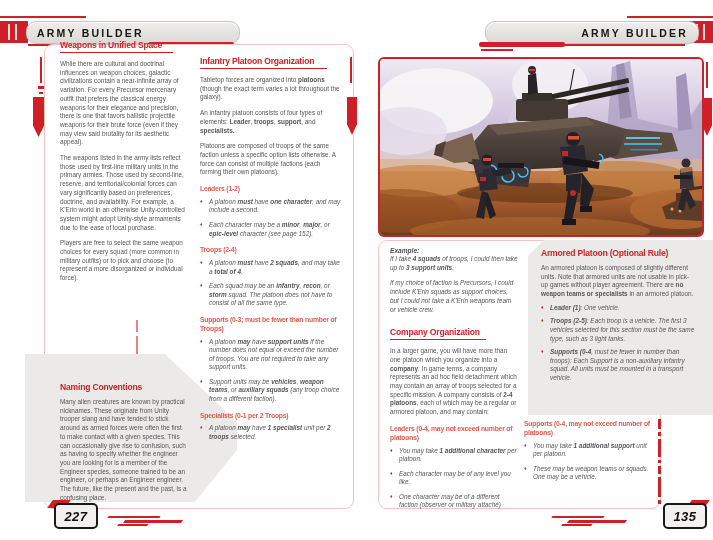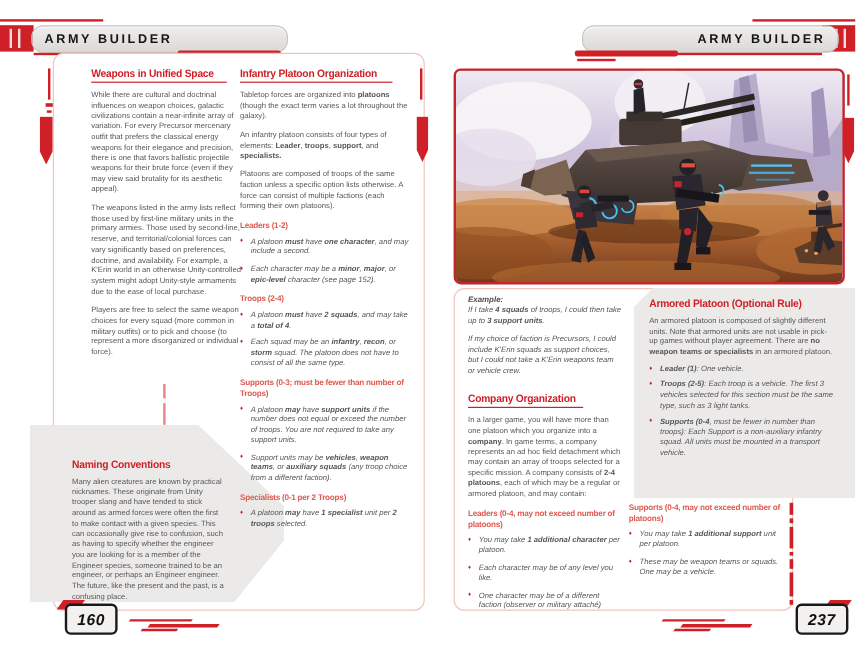--- a/index.html
+++ b/index.html
@@ -71,21 +71,21 @@
 
     <div class="redline" style="left:40px;top:57px;width:2px;height:26px;"></div>
     <div class="redline" style="left:38px;top:86px;width:6px;height:3px;"></div>
     <div class="redline" style="left:39px;top:92px;width:4px;height:2px;"></div>
     <div class="abs" style="left:33px;top:97px;width:11px;height:40px;background:#cf2027;clip-path:polygon(0 0,100% 0,100% 72%,50% 100%,0 72%);"></div>
     <div class="redline" style="left:350px;top:57px;width:2px;height:26px;"></div>
     <div class="abs" style="left:347px;top:97px;width:10px;height:38px;background:#cf2027;clip-path:polygon(0 0,100% 0,100% 72%,50% 100%,0 72%);"></div>
     <div class="redline" style="left:136px;top:320px;width:1.5px;height:12px;opacity:.55;"></div>
     <div class="redline" style="left:136px;top:336px;width:1.5px;height:18px;opacity:.55;"></div>
 
-    <div class="abs" style="left:60px;top:56px;width:130px;margin-left:16px;">
+    <div class="abs" style="left:60px;top:40px;width:130px;">
       <h2 class="sec-title">Weapons in Unified Space</h2>
       <div class="rule" style="width:113px;"></div>
       <p class="body">While there are cultural and doctrinal influences on weapon choices, galactic civilizations contain a near-infinite array of variation. For every Precursor mercenary outfit that prefers the classical energy weapons for their elegance and precision, there is one that favors ballistic projectile weapons for their brute force (even if they may view said brutality for its aesthetic appeal).</p>
       <p class="body">The weapons listed in the army lists reflect those used by first-line military units in the primary armies. Those used by second-line, reserve, and territorial/colonial forces can vary significantly based on preferences, doctrine, and availability. For example, a K'Erin world in an otherwise Unity-controlled system might adopt Unity-style armaments due to the ease of local purchase.</p>
       <p class="body">Players are free to select the same weapon choices for every squad (more common in military outfits) or to pick and choose (to represent a more disorganized or individual force).</p>
     </div>
 
     <div class="gray-box" style="left:25px;top:354px;width:212px;height:148px;clip-path:polygon(0 0,140px 0,212px 68px,212px 96px,170px 148px,0 148px);"></div>
     <div class="abs" style="left:60px;top:382px;width:128px;">
       <h2 class="sec-title">Naming Conventions</h2>
@@ -122,21 +122,21 @@
       <ul class="bullets">
         <li>A platoon <b>may</b> have <b>1 specialist</b> unit per <b>2 troops</b> selected.</li>
       </ul>
     </div>
 
     <div class="redline skew" style="left:108px;top:516px;width:52px;height:2px;"></div>
     <div class="redline skew" style="left:124px;top:520px;width:58px;height:3px;"></div>
     <div class="redline skew" style="left:118px;top:524px;width:30px;height:1.5px;"></div>
     <div class="abs skew" style="left:50px;top:500px;width:18px;height:8px;background:#cf2027;"></div>
     <div class="badge" style="left:54px;top:503px;">
-      <span>160</span>
+      <span>227</span>
     </div>
   </div>
 
   <div class="page" style="left:357px;width:356px;">
 
     <div class="redline" style="left:270px;top:16px;width:86px;height:2px;"></div>
     <div class="redblock" style="left:328px;">
       <div class="slit" style="left:11px;"></div>
       <div class="slit" style="left:18px;"></div>
     </div>
@@ -302,17 +302,17 @@
         <div style="height:8px;"></div>
         <div style="height:20px;"></div>
       <div style="height:4px;"></div>
     </div>
 
     <div class="redline skew" style="left:195px;top:516px;width:52px;height:2px;"></div>
     <div class="redline skew" style="left:211px;top:520px;width:58px;height:3px;"></div>
     <div class="redline skew" style="left:205px;top:524px;width:30px;height:1.5px;"></div>
     <div class="abs skew" style="left:332px;top:500px;width:18px;height:8px;background:#cf2027;"></div>
     <div class="badge" style="left:306px;top:503px;">
-      <span>237</span>
+      <span>135</span>
     </div>
   </div>
 
 </div>
 
 </body></html>

